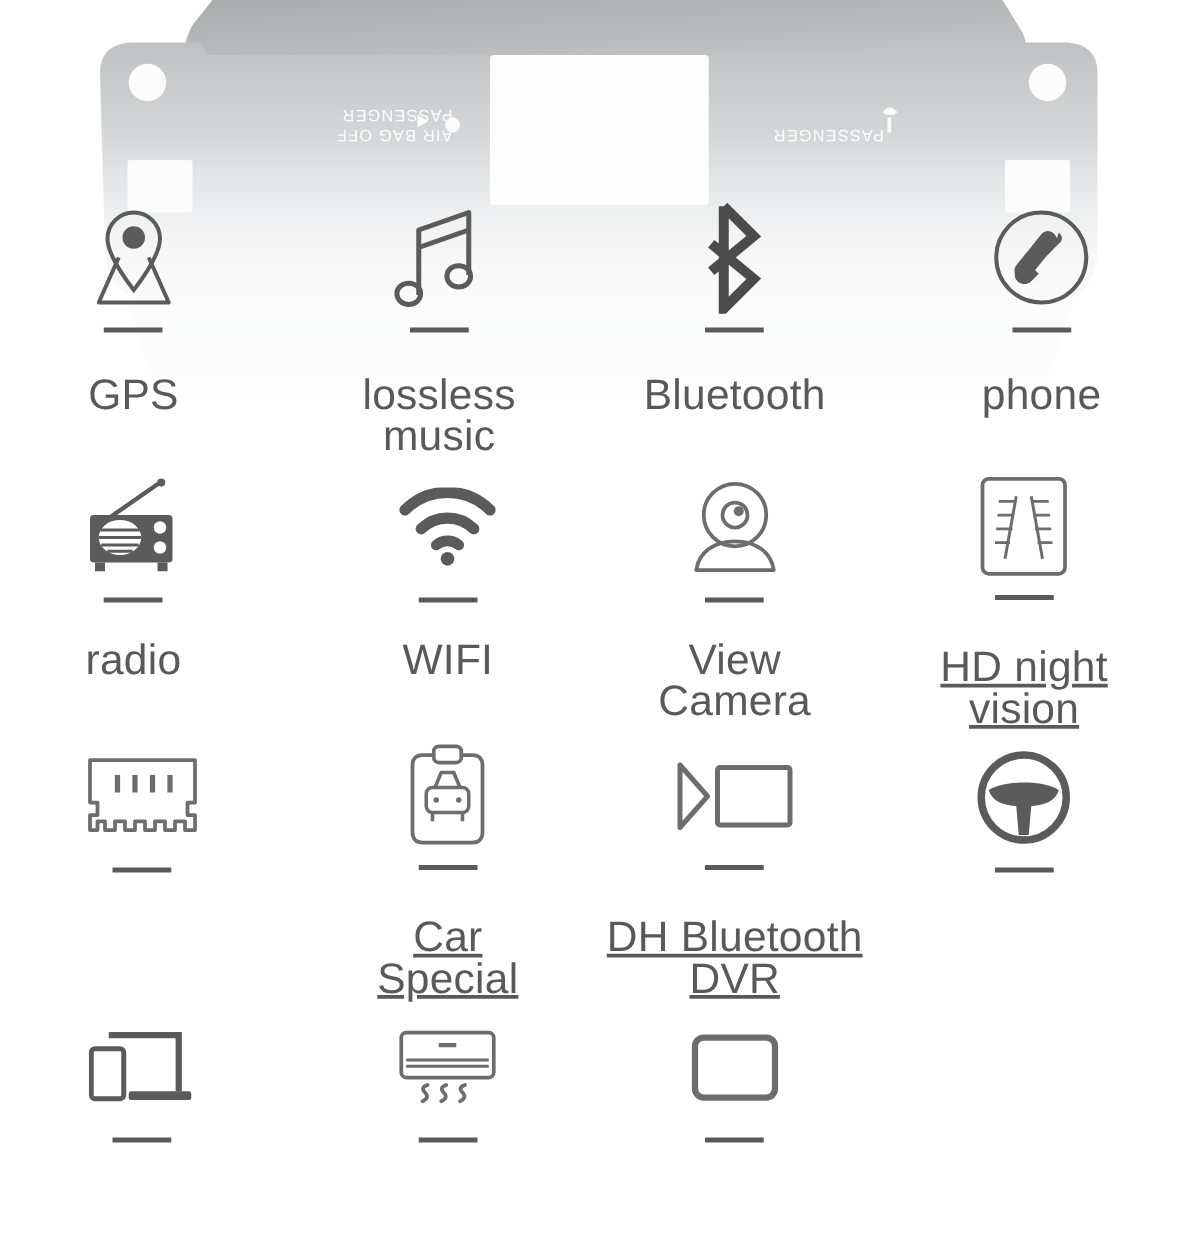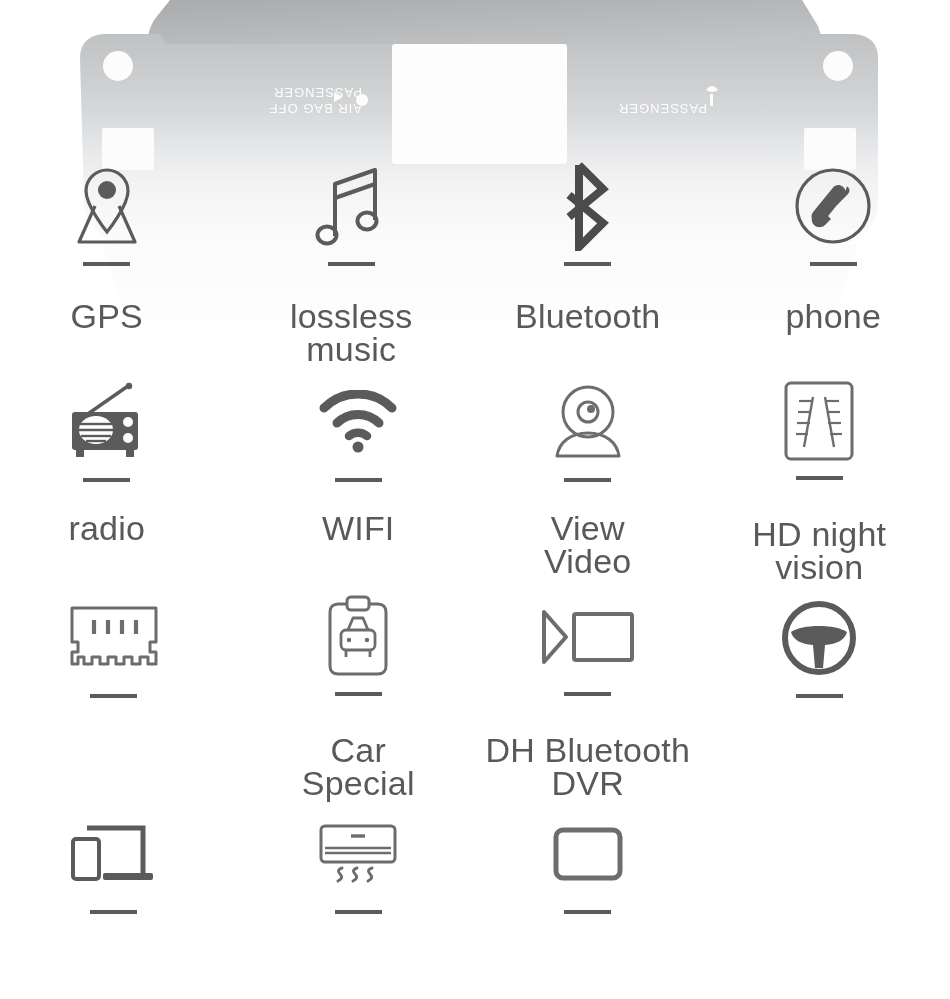--- a/index.html
+++ b/index.html
@@ -88,21 +88,21 @@
   }
 
   
   .col-1 { transform: translateX(-12px); }
   .col-2 { transform: translateX(-5px); }
   .col-3 { transform: translateX(2px); }
   .col-4 { transform: translateX(-6px); }
 
   .r1 .label { margin-top: 34px; }
   .r2 .label { margin-top: 30px; }
-  .r3 .label { margin-top: 38px; }
+  .r3 .label { margin-top: 38px; text-decoration: underline; }
 
   svg { display: block; }
 </style>
 </head>
 <body>
 
 <div id="page">
 
   <div id="dash-photo">
     <svg width="836" height="620" viewBox="0 0 836 620" aria-hidden="true">
@@ -247,21 +247,21 @@
       <div class="icon-box">
         <svg width="86" height="80" viewBox="0 0 86 80">
           <circle cx="43" cy="30" r="25" fill="none" stroke="#6d6d6d" stroke-width="3"></circle>
           <circle cx="43" cy="30" r="10" fill="none" stroke="#6d6d6d" stroke-width="3"></circle>
           <circle cx="46" cy="27" r="4" fill="#6d6d6d"></circle>
           <path d="M12,74 C14,60 26,51 43,51 C60,51 72,60 74,74 Z" fill="none" stroke="#6d6d6d" stroke-width="3" stroke-linejoin="round"></path>
         </svg>
       </div>
       <div class="divider"></div>
       <div class="label">View
-Video</div>
+Camera</div>
     </div>
 
     <div class="cell col-1 r3">
       <div class="icon-box">
         <svg width="78" height="84" viewBox="0 0 78 84">
           <rect x="6" y="4" width="66" height="76" rx="5" fill="none" stroke="#6d6d6d" stroke-width="3"></rect>
           <path d="M33,18 L24,68" fill="none" stroke="#6d6d6d" stroke-width="2.4"></path>
           <path d="M45,18 L54,68" fill="none" stroke="#6d6d6d" stroke-width="2.4"></path>
           <g stroke="#6d6d6d" stroke-width="2.2">
             <line x1="32" y1="22" x2="19" y2="22"></line>

